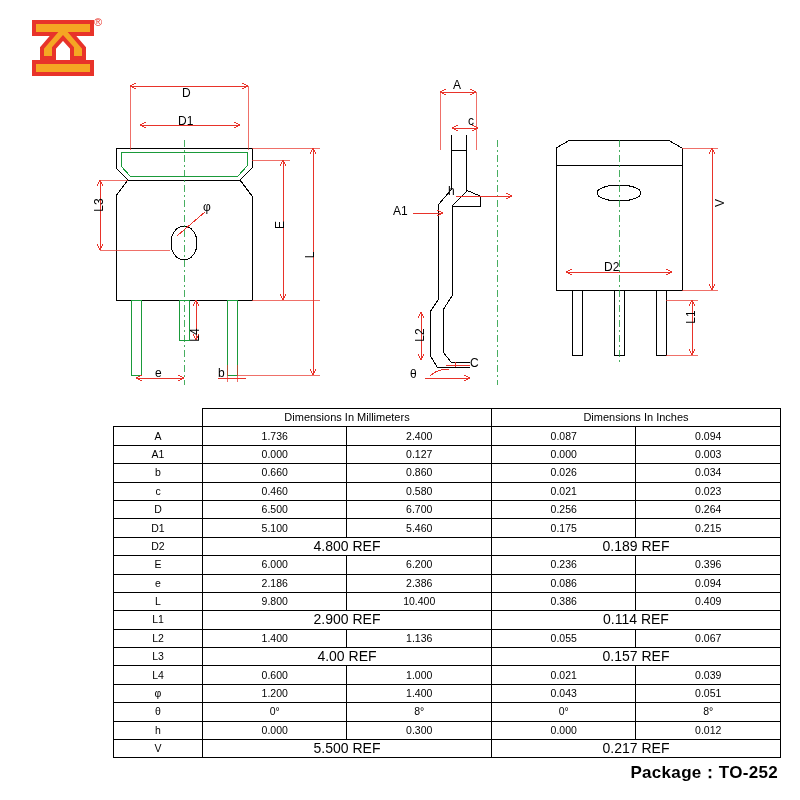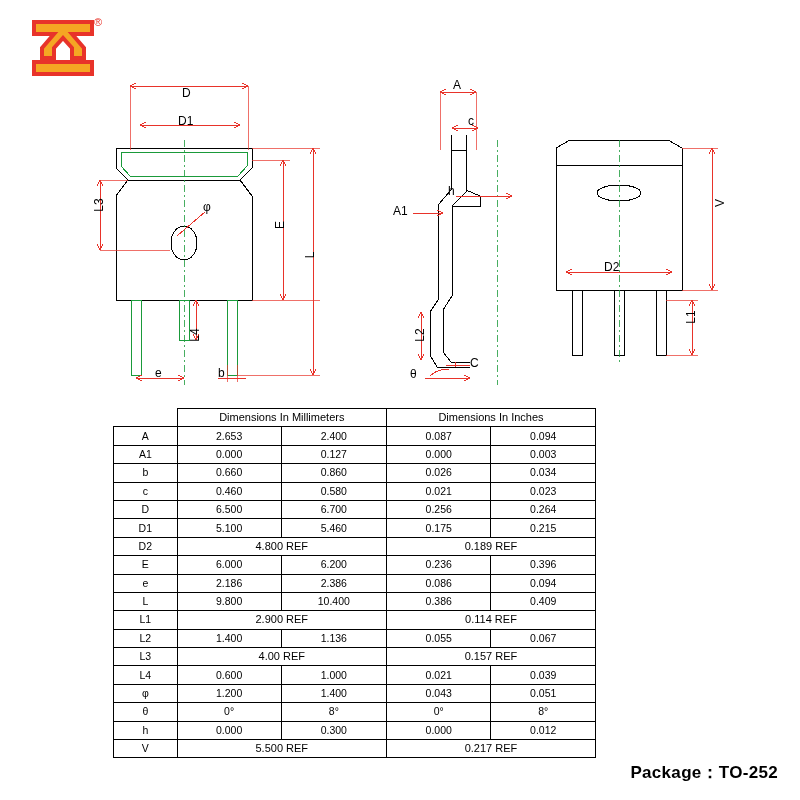--- a/index.html
+++ b/index.html
@@ -15,34 +15,34 @@
 
   
   .logo{position:absolute;left:28px;top:18px;width:70px;height:62px;}
   .logo .reg{position:absolute;right:-4px;top:-2px;font-size:11px;color:#e8332a;}
 
   
   .draw{position:absolute;left:0;top:0;width:800px;height:400px;}
 
   
   .tblwrap{position:absolute;left:113px;top:408px;width:575px;}
-  table{border-collapse:collapse;width:483px;font-size:10.5px;border-radius:15px;}
+  table{border-collapse:collapse;width:668px;font-size:10.5px;border-radius:15px;}
   table td,table th{
     border:1px solid #000;
     text-align:center;
     height:17.4px;
     padding:0;
     font-weight:normal;
     line-height:15px;
   }
   th{font-size:11px;}
   .sym{width:76px;}
   .val{width:124px;}
   .nohead{border-top:none;border-left:none;background:#fff;}
-  .group{font-size:11px;}
+  .group{font-size:14px;}
 
   
   .pkg{
     position:absolute;right:22px;bottom:16px;
     font-size:17px;font-weight:bold;letter-spacing:.3px;text-align:center;
   }
 
   .lbl{position:absolute;font-size:12px;}
 </style>
 </head>
@@ -240,21 +240,21 @@
       <thead>
         <tr>
           <th class="sym nohead"></th>
           <th colspan="2">Dimensions In Millimeters</th>
           <th colspan="2">Dimensions In Inches</th>
         </tr>
       </thead>
       <tbody id="tbody">
           <tr>
             <td class="sym">A</td>
-            <td class="val">2.653</td>
+            <td class="val">1.736</td>
             <td class="val">2.400</td>
             <td class="val">0.087</td>
             <td class="val">0.094</td>
           </tr>
           <tr>
             <td class="sym">A1</td>
             <td class="val">0.000</td>
             <td class="val">0.127</td>
             <td class="val">0.000</td>
             <td class="val">0.003</td>

